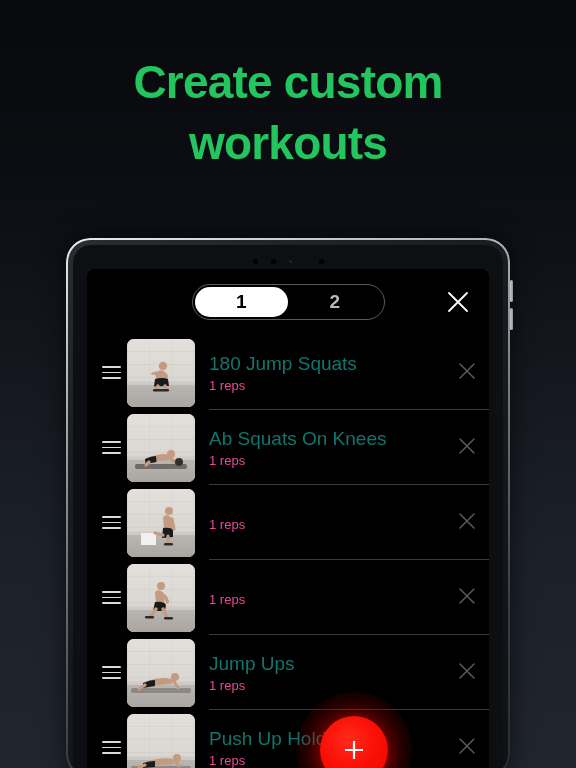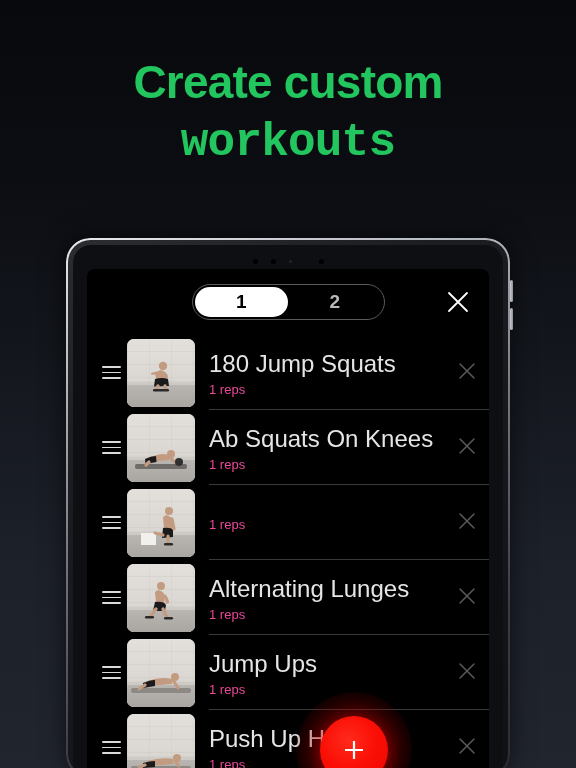--- a/index.html
+++ b/index.html
@@ -25,21 +25,21 @@
   .headline {
     position:absolute; top:52px; left:0; width:576px;
     text-align:center;
     color:#22c55e;
     font-size:46px;
     font-weight:bold;
     line-height:1.32;
     letter-spacing:-0.8px;
     z-index:5;
   }
-  .headline .l2 { display:block;font-family:Liberation Mono, monospace; }
+  .headline .l2 { display:block; }
 
   
   .device {
     position:absolute;
     left:66px; top:238px;
     width:444px; height:540px;
     border-radius:24px;
     background:linear-gradient(150deg,#2b2d31 0%,#1b1d21 28%,#15171a 60%,#101114 100%);
     box-shadow:0 -2px 24px rgba(0,0,0,.6);
     z-index:4;
@@ -180,22 +180,22 @@
     flex:1;
     min-width:0;
     margin-left:14px;
     padding-right:8px;
     height:100%;
     display:flex;
     flex-direction:column;
     justify-content:center;
   }
   .row-title {
-    color:#e5e5e5;
-    font-size:24px;
+    color:#0f766e;
+    font-size:19px;
     white-space:nowrap;
     overflow:hidden;
     text-overflow:ellipsis;
     line-height:1.25;
   }
   .row-sub {
     color:#ec4899;
     font-size:13px;
     margin-top:3px;
   }
@@ -413,21 +413,20 @@
               <path d="M28 38 q9 -1 11 3 l-1 6 -12 0z" fill="#1b1b1b"></path>
               <g stroke="#c39b81" stroke-width="3.4" fill="none" stroke-linecap="round">
                 <path d="M36 45 l4 9"></path>
                 <path d="M29 45 l-6 8"></path>
               </g>
               <rect x="37" y="53" width="9" height="2.6" rx="1.3" fill="#2a2a2a"></rect>
               <rect x="18" y="52" width="9" height="2.6" rx="1.3" fill="#2a2a2a"></rect>
             </svg>
           </div>
           <div class="row-body">
-            <div class="row-title">Alternating Lunges</div>
             <div class="row-sub">1 reps</div>
           </div>
           <div class="row-x">
             <span>
               <svg width="22" height="22" viewBox="0 0 22 22" aria-hidden="true">
                 <path d="M4 4 L18 18 M18 4 L4 18" stroke="#5a5a5a" stroke-width="1.5" fill="none" stroke-linecap="round"></path>
               </svg>
             </span>
           </div>
           <div class="sep"></div>

